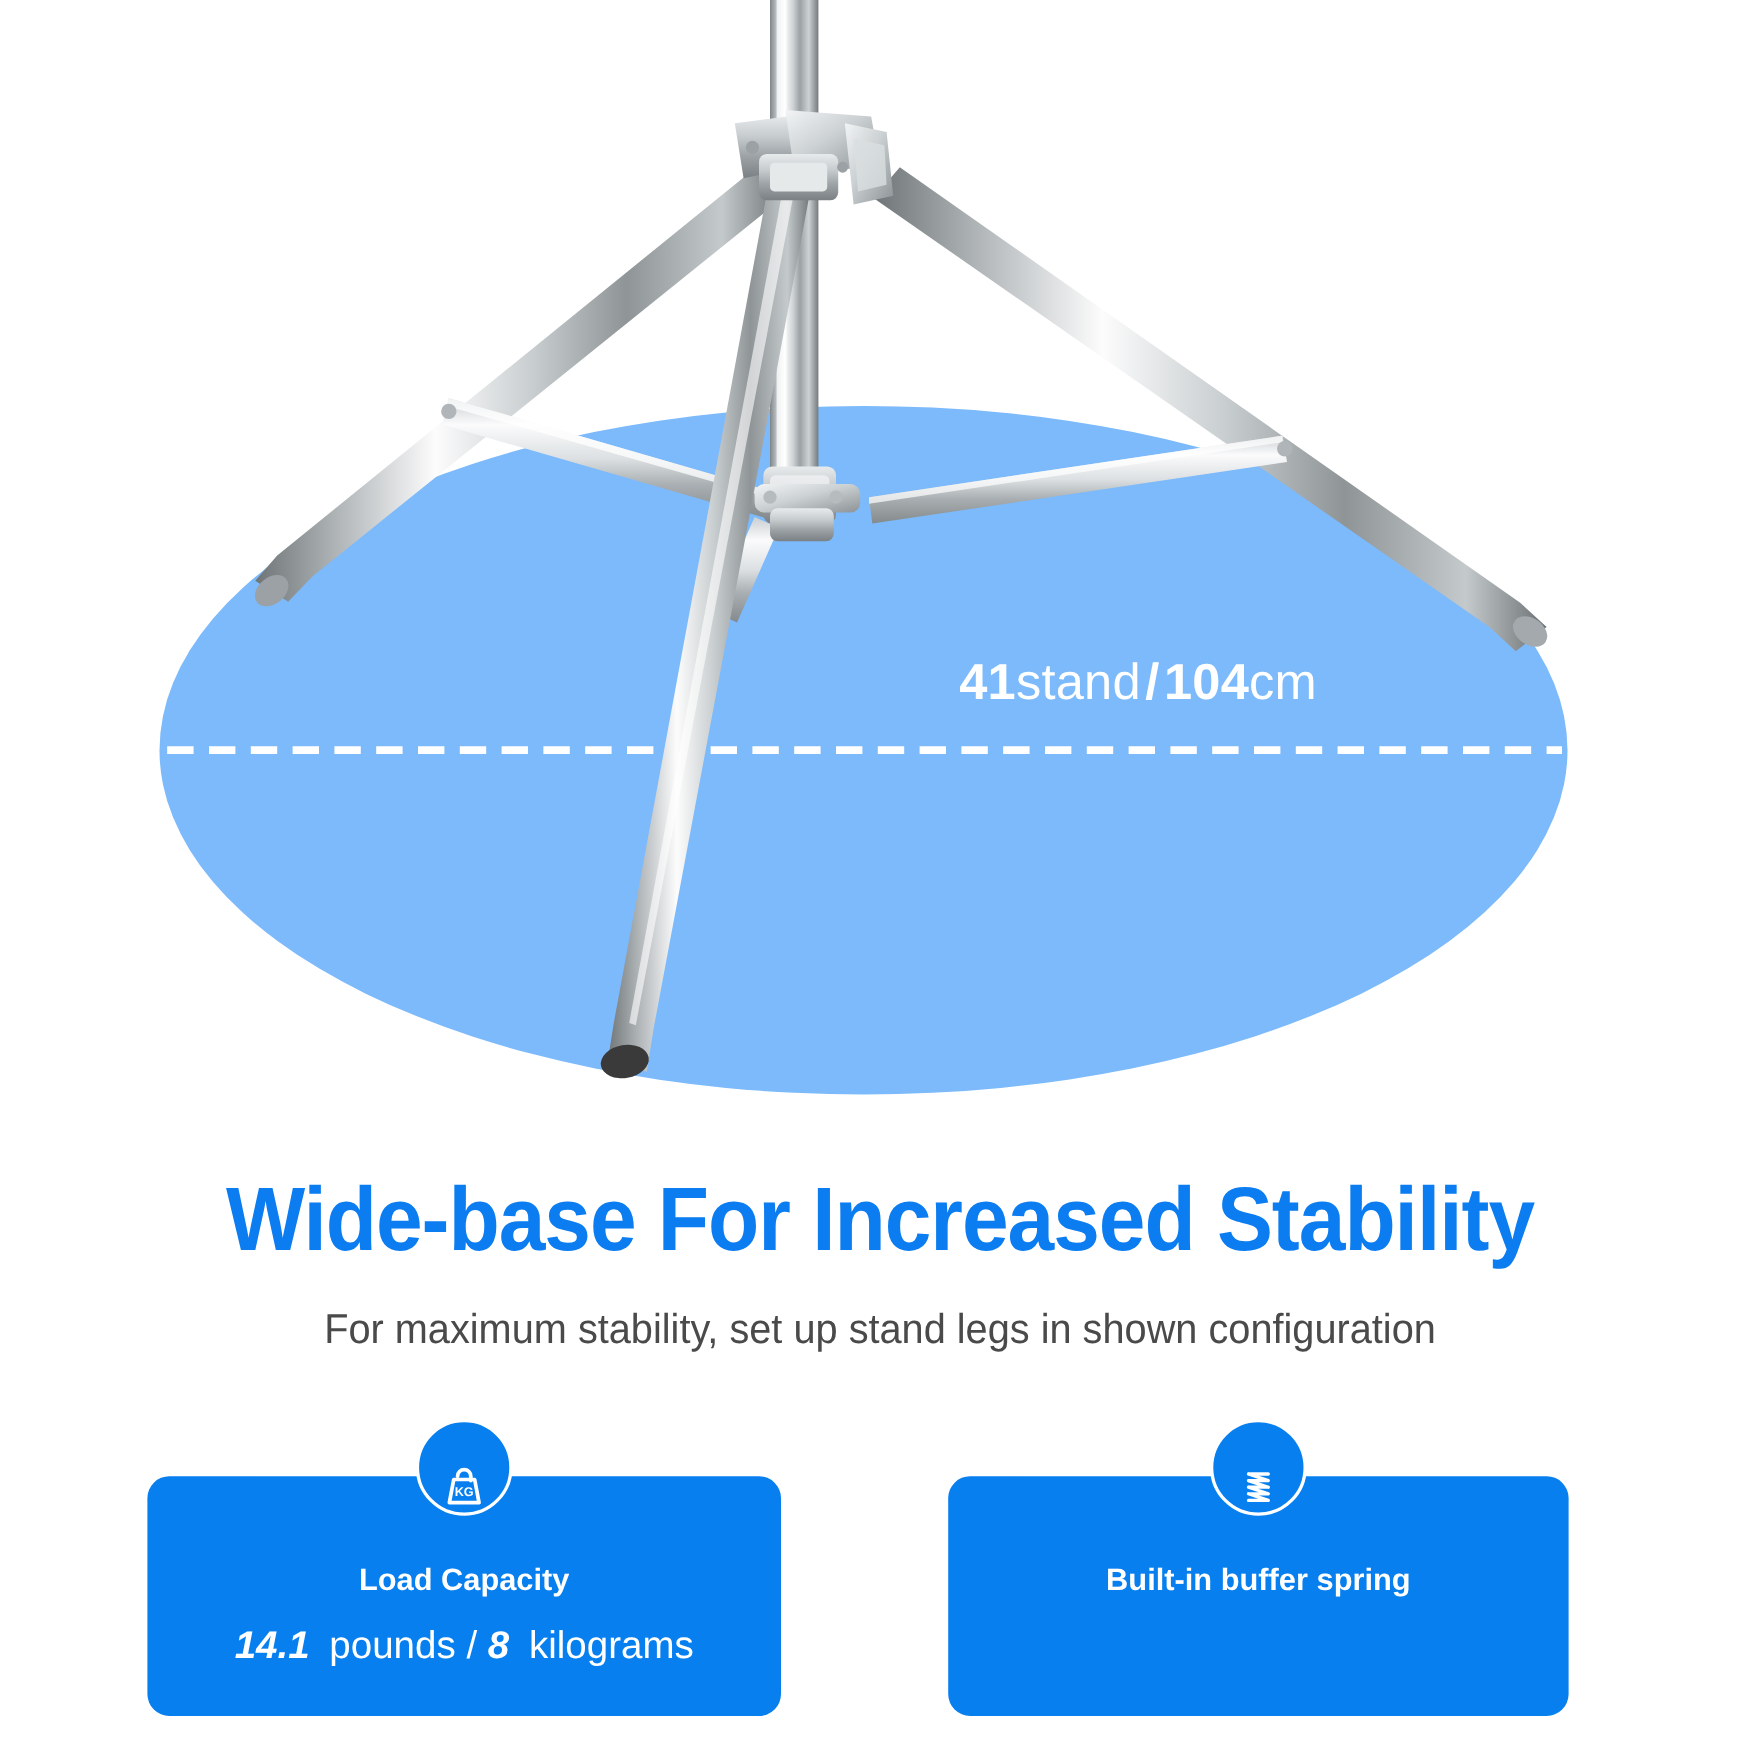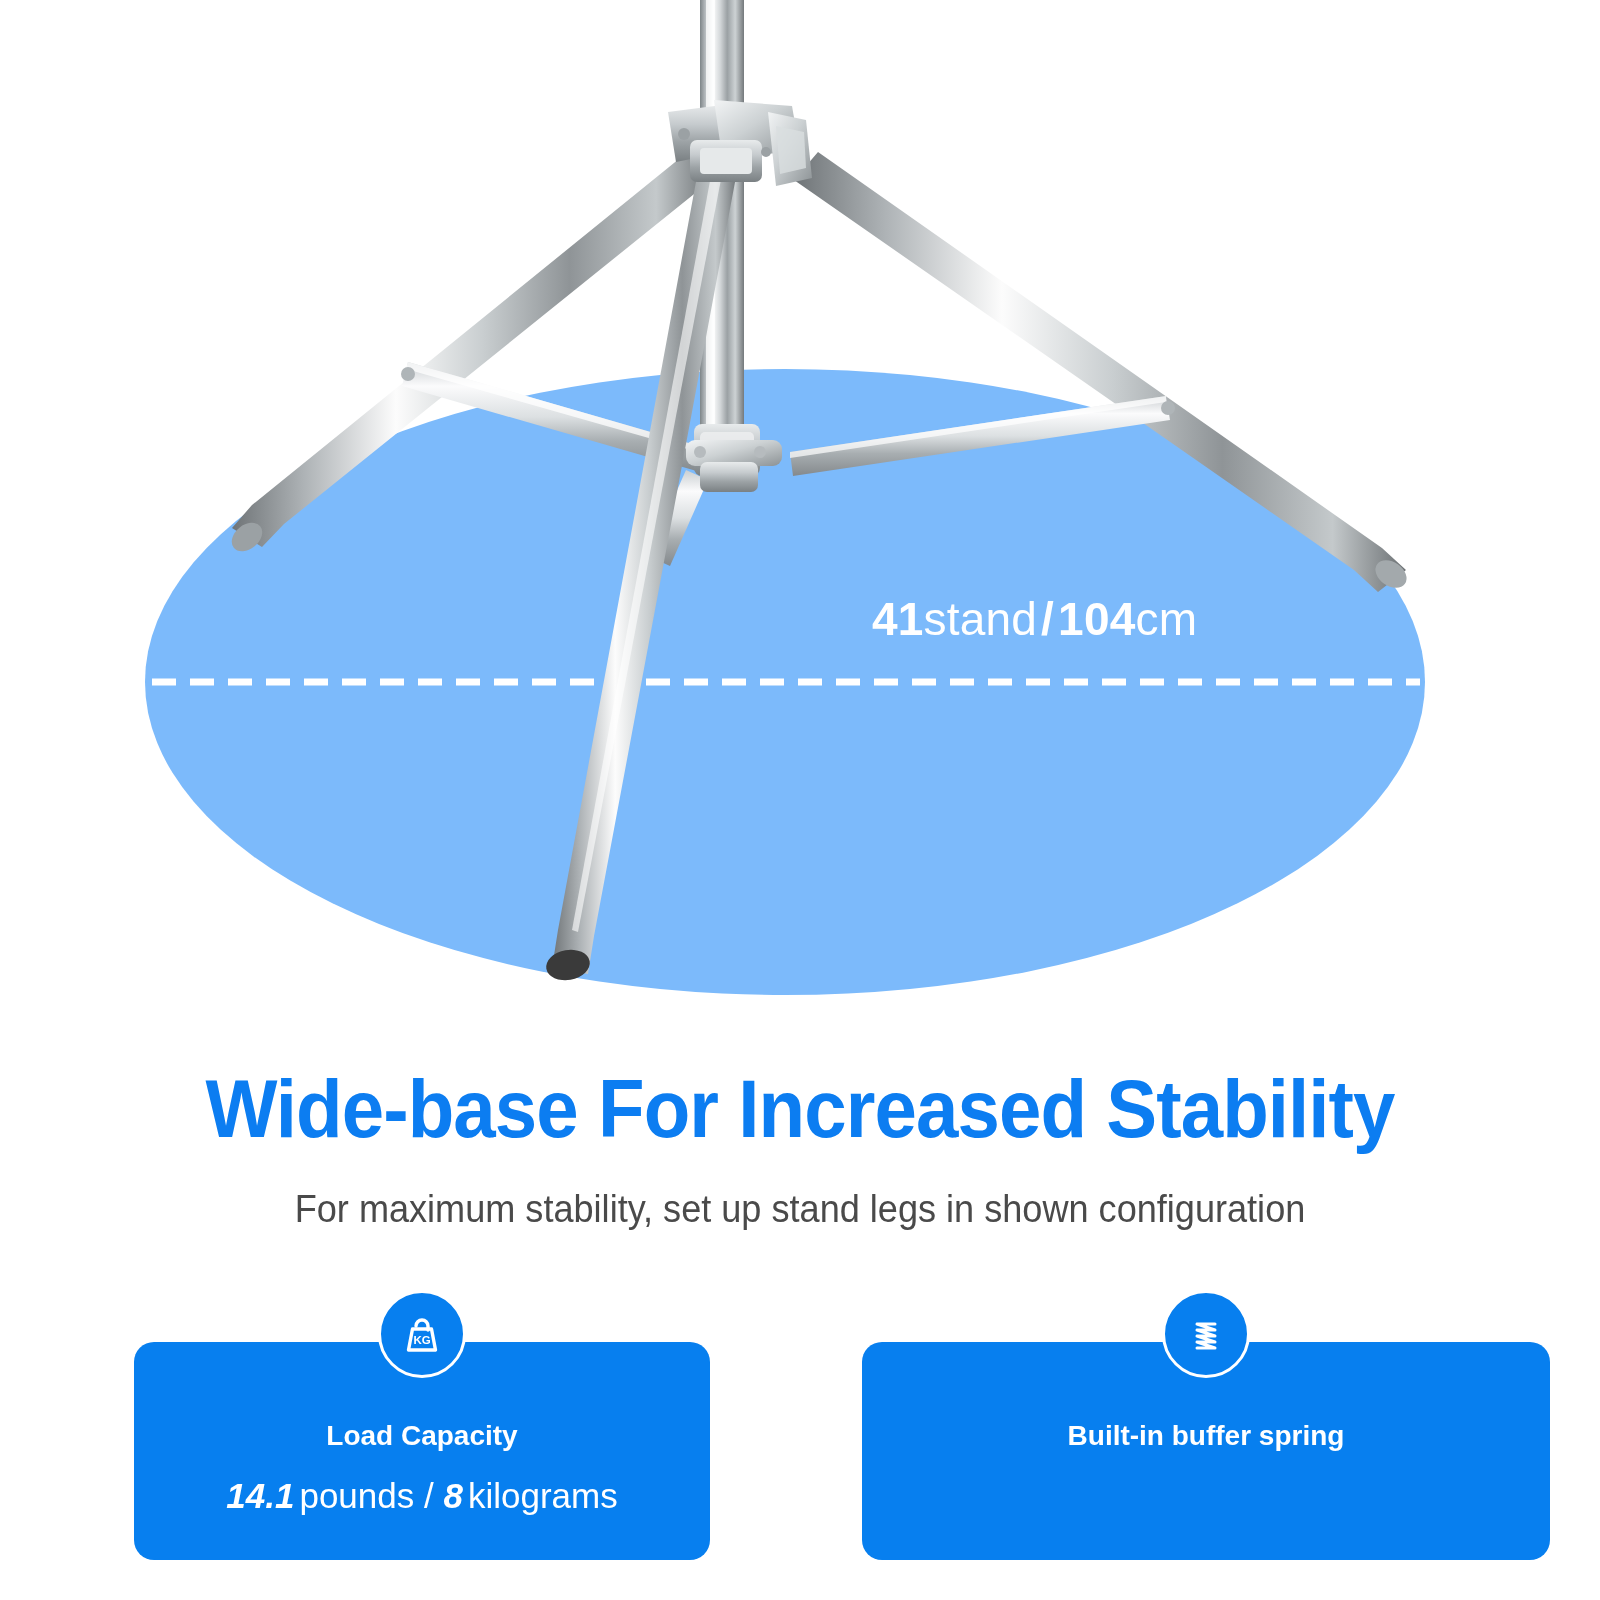--- a/index.html
+++ b/index.html
@@ -62,54 +62,54 @@
   .card {
     position:absolute;
     top:1342px;
     height:218px;
     background:#077FEF;
     border-radius:20px;
     color:#ffffff;
     text-align:center;
   }
   #card-load  { left:134px;  width:576px; }
-  #card-spring{ left:862px;  width:688px; }
+  #card-spring{ left:862px;  width:564px; }
 
   .card-badge {
     position:absolute;
     top:-52px;
     left:50%;
     margin-left:-44px;
     width:88px; height:88px;
     border-radius:50%;
     background:#077FEF;
     border:3px solid #ffffff;
     display:flex;
-    align-items:center;
+    align-items:flex-end;
     justify-content:center;
   }
   .card-badge svg { display:block; }
 
   .card-title {
     position:absolute;
     left:0; right:0;
     top:78px;
     font-size:28px;
     font-weight:bold;
     white-space:nowrap;
   }
   .card-sub {
     position:absolute;
     left:0; right:0;
     top:134px;
     font-size:35px;
     white-space:nowrap;
   }
   .card-sub .em { font-weight:bold; font-style:italic; }
-  .card-sub .sp { padding-left:5px; }
+  .card-sub .sp { padding-left:5px;margin-left:13px; }
 </style>
 </head>
 <body>
 
 <div id="hero">
   <svg viewBox="0 0 1600 1040" xmlns="http://www.w3.org/2000/svg">
     <defs>
 
       <linearGradient id="tubeV" x1="0" y1="0" x2="1" y2="0">
         <stop offset="0%" stop-color="#7E8588"></stop>

